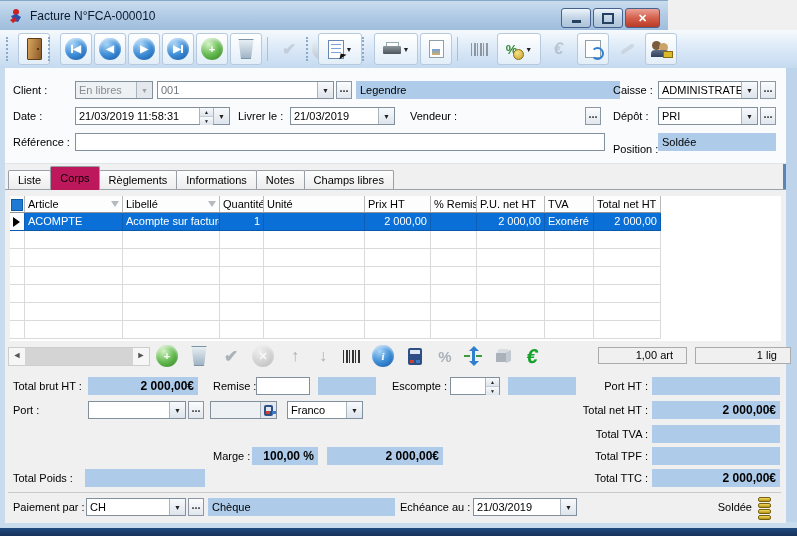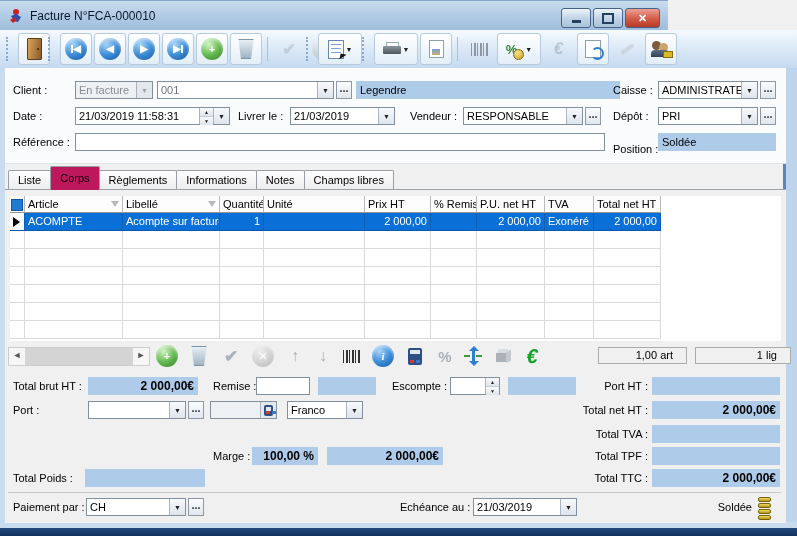--- a/index.html
+++ b/index.html
@@ -265,21 +265,21 @@
 
   <div class="side-l"></div>
   <div class="side-r"></div>
   <div class="bottom-light"></div>
   <div class="bottom-navy"></div>
 
   <div class="hpanel"></div>
 
   <span class="lbl" style="left:13px;top:81px;">Client :</span>
   <div class="combo disabled" style="left:75px;top:81px;width:78px;">
-    <span class="val">En facture</span>
+    <span class="val">En libres</span>
       <span class="cbtn">▼</span>
   </div>
   <div class="combo" style="left:157px;top:81px;width:177px;">
     <span class="val" style="color:#6f757c;">001</span>
       <span class="cbtn">▼</span>
   </div>
   <div class="dots" style="left:336px;top:81px;">...</div>
   <div class="field-blue" style="left:356px;top:81px;width:264px;">Legendre</div>
   <span class="lbl" style="left:613px;top:81px;">Caisse :</span>
   <div class="combo" style="left:658px;top:81px;width:100px;">
@@ -296,24 +296,20 @@
         <span>▼</span>
       </span>
     <span class="cbtn">▼</span>
   </div>
   <span class="lbl" style="left:238px;top:107px;">Livrer le :</span>
   <div class="combo" style="left:290px;top:107px;width:105px;">
     <span class="val">21/03/2019</span>
       <span class="cbtn">▼</span>
   </div>
   <span class="lbl" style="left:410px;top:107px;">Vendeur :</span>
-  <div class="combo" style="left:463px;top:107px;width:120px;">
-    <span class="val">RESPONSABLE</span>
-      <span class="cbtn">▼</span>
-  </div>
   <div class="dots" style="left:585px;top:107px;">...</div>
   <span class="lbl" style="left:613px;top:107px;">Dépôt :</span>
   <div class="combo" style="left:658px;top:107px;width:100px;">
     <span class="val">PRI</span>
       <span class="cbtn">▼</span>
   </div>
   <div class="dots" style="left:760px;top:107px;">...</div>
 
   <span class="lbl" style="left:13px;top:133px;">Référence :</span>
   <div class="input" style="left:75px;top:133px;width:530px;"></div>
@@ -548,20 +544,21 @@
   <div class="field-blue money" style="left:652px;top:469px;width:128px;">2 000,00€</div>
 
   <div class="hr"></div>
 
   <span class="lbl" style="left:13px;top:498px;">Paiement par :</span>
   <div class="combo" style="left:86px;top:498px;width:100px;">
     <span class="val">CH</span>
       <span class="cbtn">▼</span>
   </div>
   <div class="dots" style="left:188px;top:498px;">...</div>
+  <div class="field-blue" style="left:208px;top:498px;width:187px;">Chèque</div>
   <span class="lbl" style="left:400px;top:498px;">Echéance au :</span>
   <div class="combo" style="left:473px;top:498px;width:104px;">
     <span class="val">21/03/2019</span>
       <span class="cbtn">▼</span>
   </div>
   <span class="lbl" style="left:700px;top:498px;width:52px;text-align:right;">Soldée</span>
   <div class="coins">
       <i></i>
       <i></i>
       <i></i>

